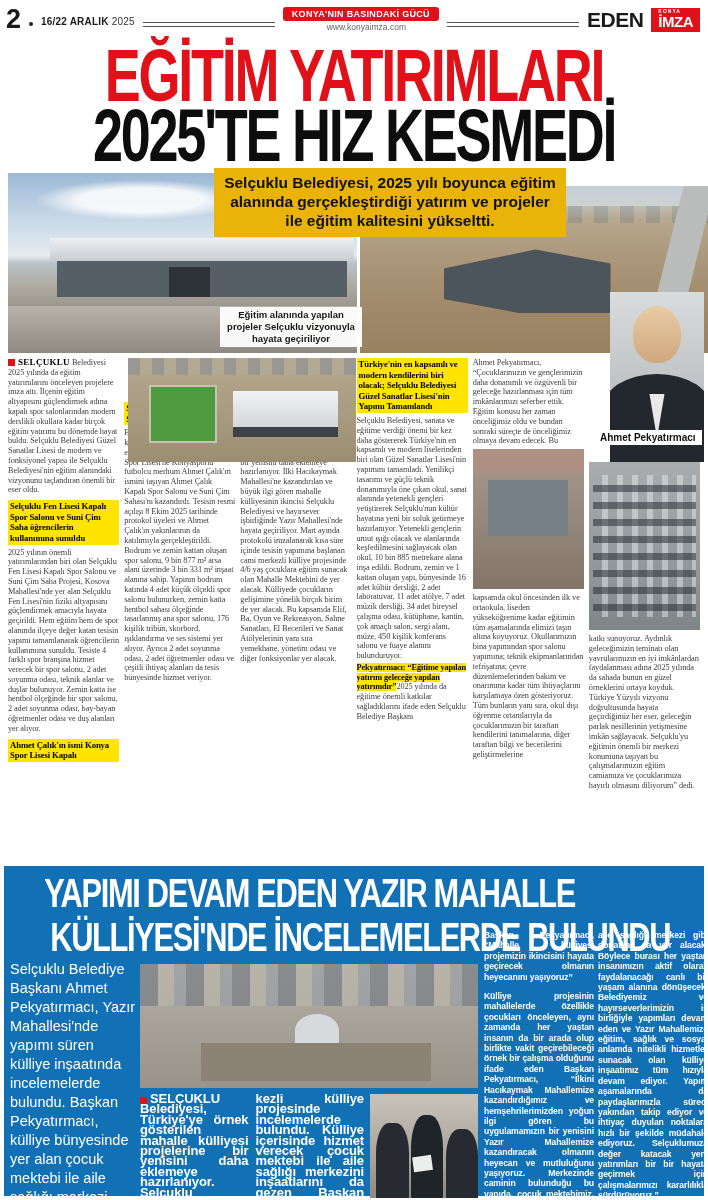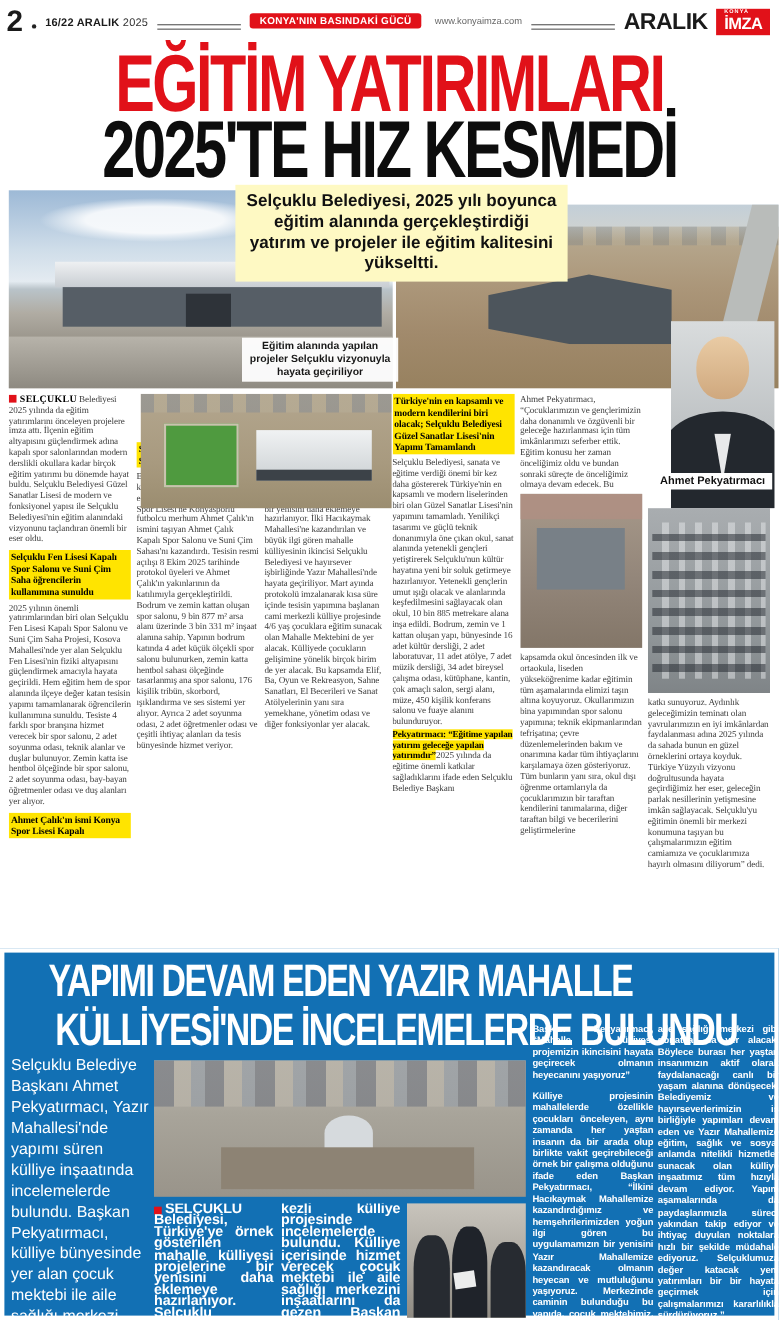--- a/index.html
+++ b/index.html
@@ -14,21 +14,21 @@
   body{font-family:"Liberation Sans",sans-serif;color:var(--ink);}
   .page{position:relative;width:708px;height:1200px;background:#fff;overflow:hidden;margin:0 auto;}
 
   
   .hdr{display:flex;align-items:center;height:36px;padding:2px 8px 0 6px;gap:8px;}
   .hdr-num{font-size:27px;font-weight:bold;line-height:28px;}
   .hdr-dot{width:4px;height:4px;background:#222;border-radius:50%;margin-top:10px;}
   .hdr-date{font-size:10px;font-weight:bold;letter-spacing:.2px;margin-top:4px;}
   .hdr-date .yr{font-weight:normal;color:#333;}
   .hdr-rule{flex:1;height:5px;border-top:1px solid #555;border-bottom:1px solid #555;margin-top:10px;}
-  .masthead{display:flex;align-items:center;gap:1px;}
+  .masthead{display:flex;flex-direction:column;align-items:center;gap:1px;}
   .masthead-box{background:var(--red);color:#fff;font-size:9px;font-weight:bold;padding:2px 9px;border-radius:3px;letter-spacing:.3px;white-space:nowrap;}
   .masthead-url{font-size:8.5px;color:#666;margin-left:11px;}
   .hdr-section{font-size:21px;font-weight:bold;letter-spacing:-.5px;margin-top:2px;}
   .imza-box{background:var(--red);color:#fff;padding:1px 7px 2px;line-height:1;text-align:left;margin-top:2px;}
   .imza-small{font-size:5px;font-weight:bold;display:block;letter-spacing:1px;}
   .imza-main{font-size:15px;font-weight:bold;letter-spacing:-.5px;}
 
   
   .headline{text-align:center;padding-top:5px;height:132px;overflow:hidden;}
   .hl{display:inline-block;font-weight:bold;letter-spacing:-2.5px;transform:scale(.9,1.22);transform-origin:center top;white-space:nowrap;}
@@ -46,21 +46,21 @@
   .photo-left .ground{position:absolute;left:0;right:0;bottom:0;height:26%;background:linear-gradient(#b7b3aa,#8e8a81);}
   .photo-left .cloud{position:absolute;left:8%;top:4%;width:60%;height:22%;background:
     radial-gradient(closest-side,#fff 60%,transparent 100%);opacity:.85;border-radius:50%;}
   .photo-right{left:352px;top:18px;width:348px;height:167px;
     background:linear-gradient(#c3cfd8 0%,#cdd2d2 12%,#b5a68c 20%,#ab9679 45%,#a18a6c 70%,#97815f 100%);}
   .photo-right .bldg{position:absolute;left:24%;top:38%;width:48%;height:38%;background:#4d555c;
     clip-path:polygon(0 30%,55% 0,100% 22%,100% 100%,45% 100%,0 78%);}
   .photo-right .road{position:absolute;right:4%;top:0;width:9%;height:100%;background:#b9bcba;transform:skewX(-14deg);}
   .photo-right .houses{position:absolute;left:0;top:12%;width:100%;height:10%;
     background:repeating-linear-gradient(90deg,#8e8f8a 0 14px,#b5ab95 14px 26px);opacity:.55;}
-  .lede-box{position:absolute;left:206px;top:0;width:302px;background:#fef9c3;padding:5px 8px 7px;
+  .lede-box{position:absolute;left:206px;top:0;width:352px;background:#eab308;padding:5px 8px 7px;
     text-align:center;font-weight:bold;font-size:15.5px;line-height:19px;color:#111;}
   .cap-left{position:absolute;left:212px;top:139px;width:142px;background:#fff;opacity:.95;
     font-weight:bold;font-size:9.5px;line-height:12px;text-align:center;padding:2px 3px;color:#111;}
 
   
   .portrait{position:absolute;left:610px;top:292px;width:94px;height:170px;overflow:hidden;
     background:linear-gradient(#d9dcdd,#bfc3c5 55%,#a9adaf);}
   .portrait .head{position:absolute;left:24%;top:8%;width:52%;height:34%;border-radius:50% 50% 46% 46%;
     background:linear-gradient(#e9cba4,#cfa87e);}
   .portrait .suit{position:absolute;left:-8%;right:-8%;bottom:0;height:52%;border-radius:50% 50% 0 0/40% 40% 0 0;
@@ -135,21 +135,21 @@
     <span class="hdr-date">
       <span>16/22 ARALIK</span>
       <span class="yr">2025</span>
     </span>
     <span class="hdr-rule"></span>
     <span class="masthead">
       <span class="masthead-box">KONYA'NIN BASINDAKİ GÜCÜ</span>
       <span class="masthead-url">www.konyaimza.com</span>
     </span>
     <span class="hdr-rule"></span>
-    <span class="hdr-section">ARALIK</span>
+    <span class="hdr-section">EDEN</span>
     <span class="imza-box">
       <span class="imza-small">KONYA</span>
       <span class="imza-main">İMZA</span>
     </span>
   </div>
 
   <div class="headline">
     <span class="hl hl1">EĞİTİM YATIRIMLARI</span><br>
     <span class="hl hl2">2025'TE HIZ KESMEDİ</span>
   </div>

